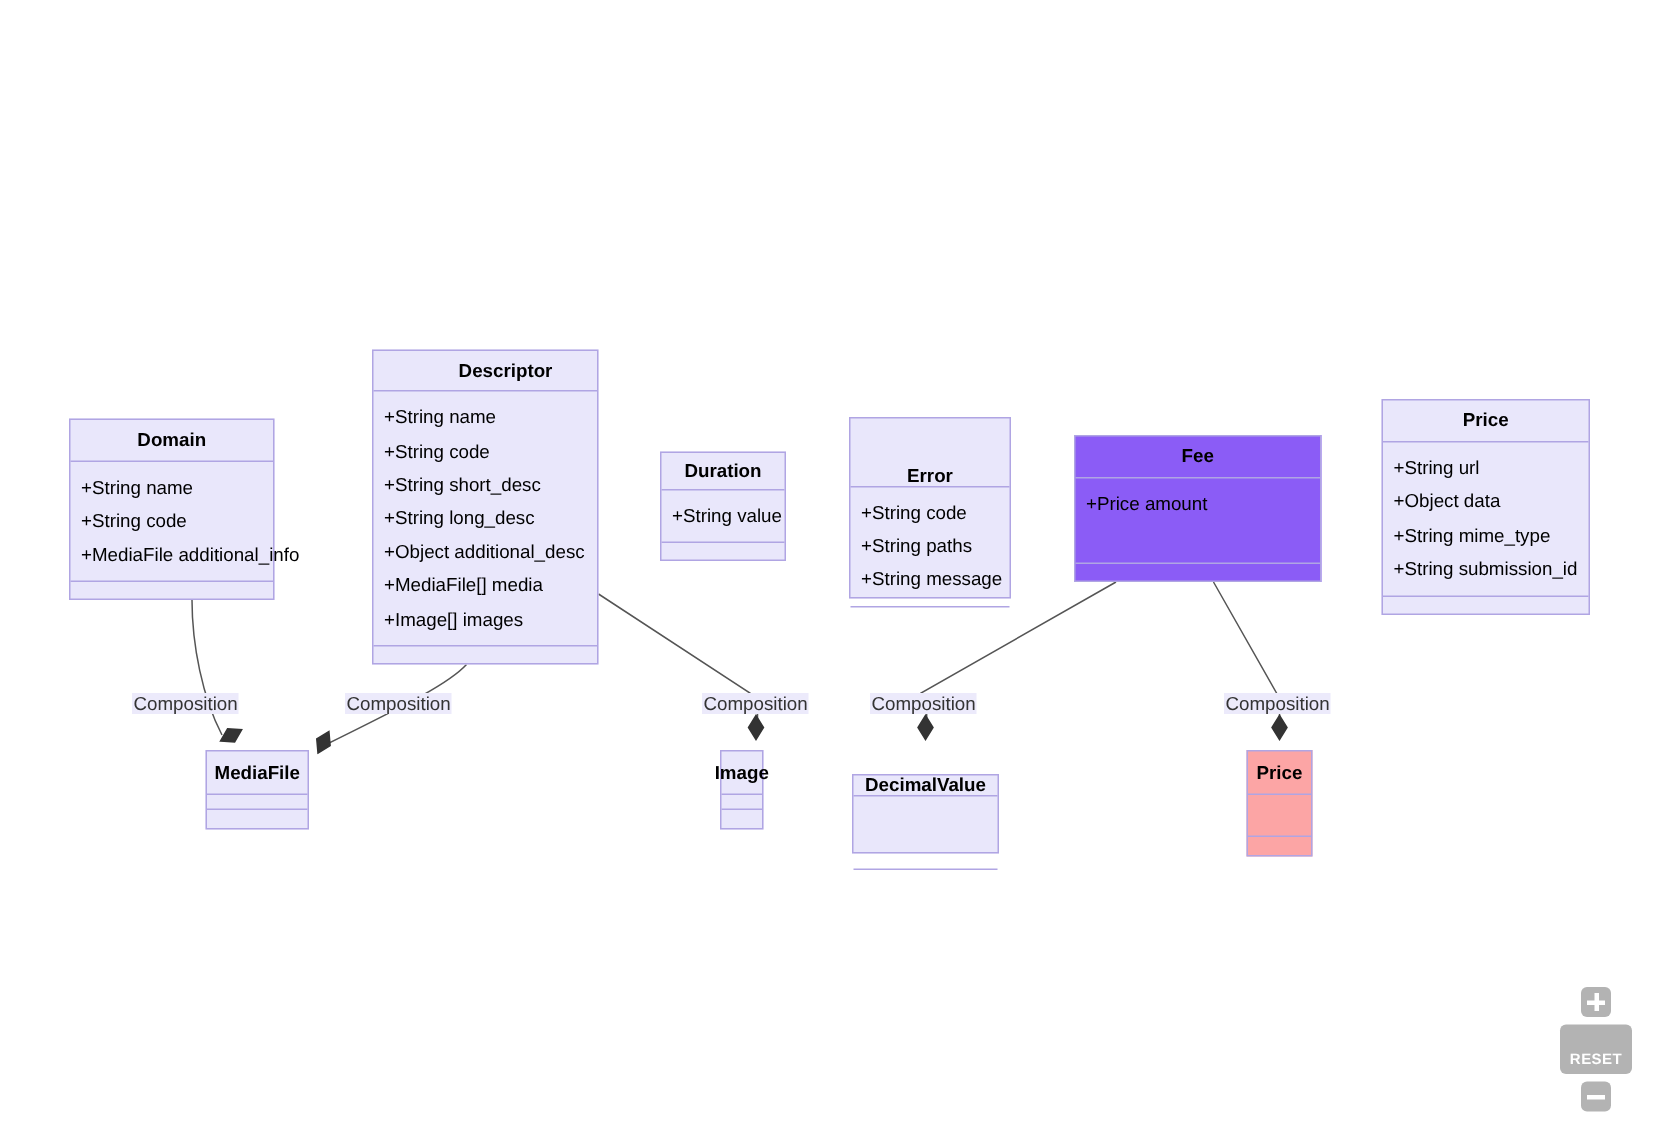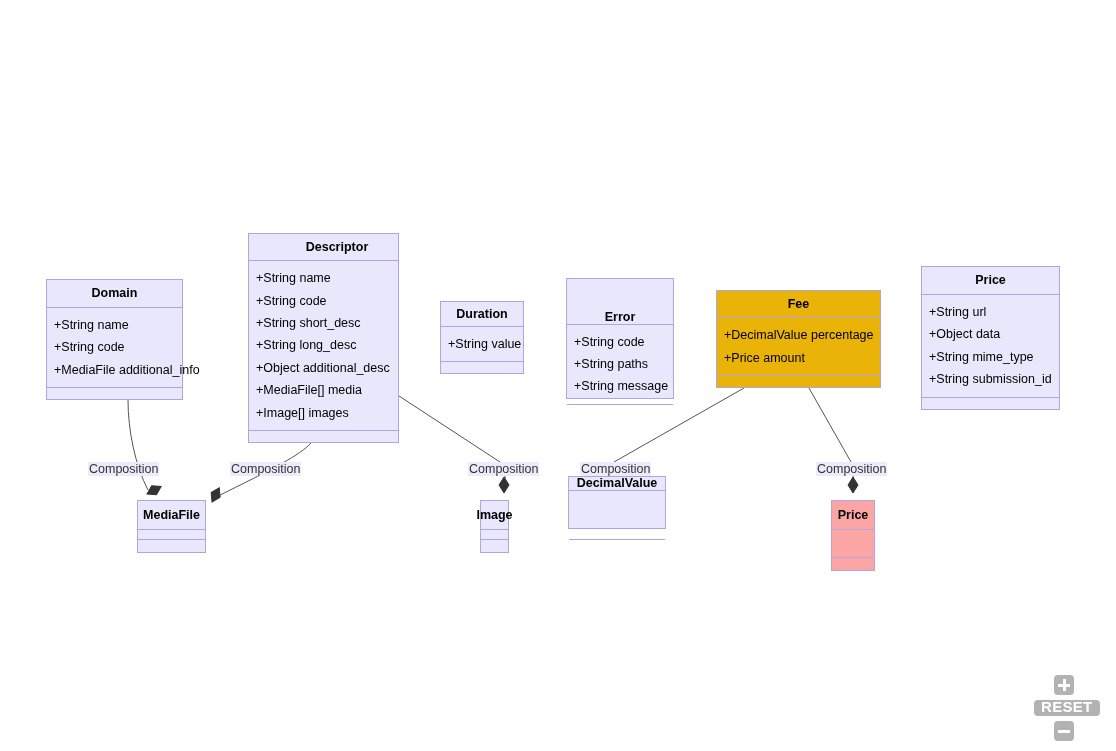--- a/index.html
+++ b/index.html
@@ -110,24 +110,24 @@
     top: 4px; left: 8.5px; height: 12px; width: 3px;
   }
   .zoom-btn.minus::before {
     left: 4px; top: 8.5px; width: 12px; height: 3px;
   }
   .zoom-reset {
     margin: 5px auto;
     background: #b3b3b3;
     border-radius: 4px;
     color: #ffffff;
-    font-size: 15px;
+    font-size: 10px;
     font-weight: bold;
     letter-spacing: 0.3px;
-    padding: 0 7px 3px 7px;
+    padding: 17px 7px 3px 7px;
     line-height: 13px;
     cursor: pointer;
     user-select: none;
   }
 </style>
 </head>
 <body>
 
 <div id="canvas">
 
@@ -186,24 +186,23 @@
       </div>
       <div class="uml-class" style="left: 566px; top: 278px; width: 108px; height: 121px; background: rgb(233, 231, 251); border-color: rgb(176, 165, 227);">
         <div class="uml-header" style="height: 28px; border-bottom-color: rgb(176, 165, 227); margin-top: 32px;">Error</div>
         <div class="uml-attrs" style="border-bottom-color: rgb(176, 165, 227);">
           <div class="uml-attr">+String code</div>
           <div class="uml-attr">+String paths</div>
           <div class="uml-attr">+String message</div>
         </div>
         <div class="uml-ops" style="height: 11px;"></div>
       </div>
-      <div class="uml-class" style="left: 716px; top: 290px; width: 165px; height: 98px; background: #eab308; border-color: rgb(176, 165, 227);">
+      <div class="uml-class" style="left: 716px; top: 290px; width: 165px; height: 98px; background: #8b5cf6; border-color: rgb(176, 165, 227);">
         <div class="uml-header" style="height: 28px; border-bottom-color: rgb(176, 165, 227);">Fee</div>
         <div class="uml-attrs" style="border-bottom-color: rgb(176, 165, 227);">
-          <div class="uml-attr">+DecimalValue percentage</div>
           <div class="uml-attr">+Price amount</div>
         </div>
         <div class="uml-ops" style="height: 11px;"></div>
       </div>
       <div class="uml-class" style="left: 921px; top: 266px; width: 139px; height: 144px; background: rgb(233, 231, 251); border-color: rgb(176, 165, 227);">
         <div class="uml-header" style="height: 28px; border-bottom-color: rgb(176, 165, 227);">Price</div>
         <div class="uml-attrs" style="border-bottom-color: rgb(176, 165, 227);">
           <div class="uml-attr">+String url</div>
           <div class="uml-attr">+Object data</div>
           <div class="uml-attr">+String mime_type</div>
@@ -214,21 +213,21 @@
       <div class="uml-class" style="left: 137px; top: 500px; width: 69px; height: 53px; background: rgb(233, 231, 251); border-color: rgb(176, 165, 227);">
         <div class="uml-header" style="height: 29px; border-bottom-color: rgb(176, 165, 227);">MediaFile</div>
         <div class="uml-attrs" style="border-bottom-color: rgb(176, 165, 227); padding: 0px;"></div>
         <div class="uml-ops" style="height: 12px;"></div>
       </div>
       <div class="uml-class" style="left: 480px; top: 500px; width: 29px; height: 53px; background: rgb(233, 231, 251); border-color: rgb(176, 165, 227);">
         <div class="uml-header" style="height: 29px; border-bottom-color: rgb(176, 165, 227);">Image</div>
         <div class="uml-attrs" style="border-bottom-color: rgb(176, 165, 227); padding: 0px;"></div>
         <div class="uml-ops" style="height: 12px;"></div>
       </div>
-      <div class="uml-class" style="left: 568px; top: 476px; width: 98px; height: 53px; background: rgb(233, 231, 251); border-color: rgb(176, 165, 227); gap: 48px;">
+      <div class="uml-class" style="left: 568px; top: 516px; width: 98px; height: 53px; background: rgb(233, 231, 251); border-color: rgb(176, 165, 227); gap: 48px;">
         <div class="uml-header" style="height: 29px; border-bottom-color: rgb(176, 165, 227);">DecimalValue</div>
         <div class="uml-attrs" style="border-bottom-color: rgb(176, 165, 227); padding: 0px;"></div>
         <div class="uml-ops" style="height: 12px;"></div>
       </div>
       <div class="uml-class" style="left: 831px; top: 500px; width: 44px; height: 71px; background: #fca5a5; border-color: rgb(176, 165, 227);">
         <div class="uml-header" style="height: 29px; border-bottom-color: rgb(176, 165, 227);">Price</div>
         <div class="uml-attrs" style="border-bottom-color: rgb(176, 165, 227); padding: 0px;"></div>
         <div class="uml-ops" style="height: 12px;"></div>
       </div>
     </div>

